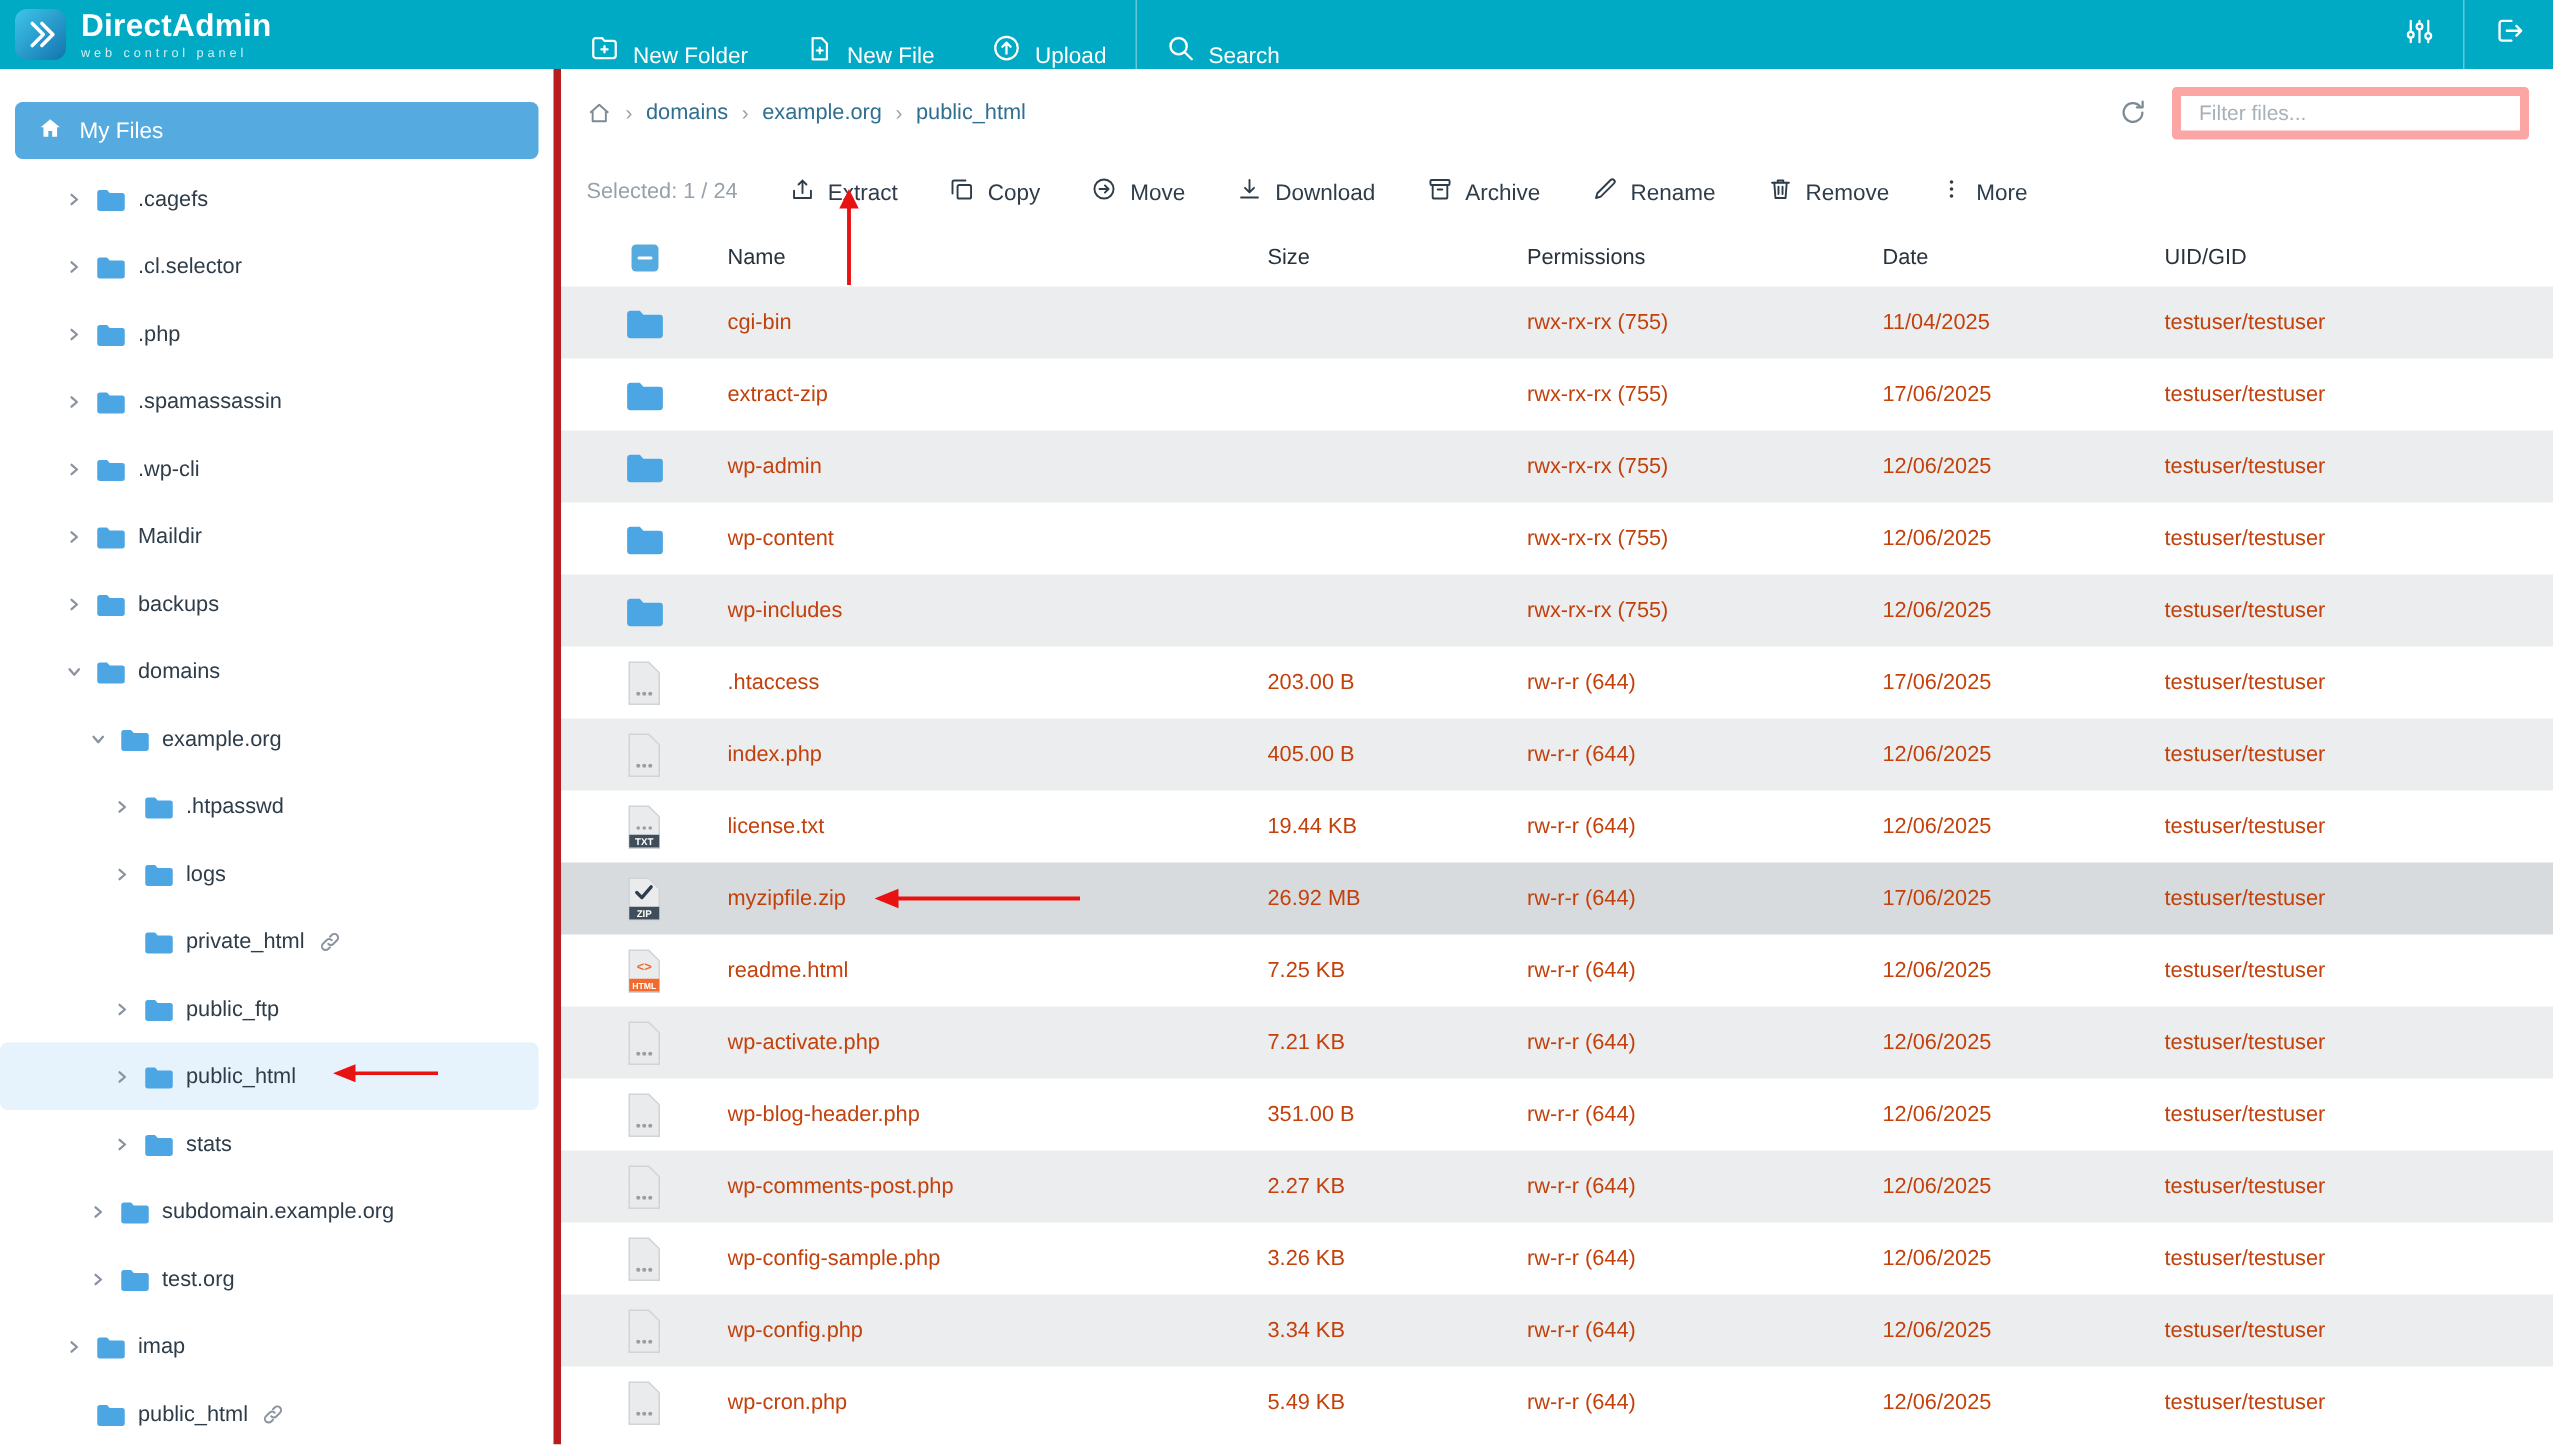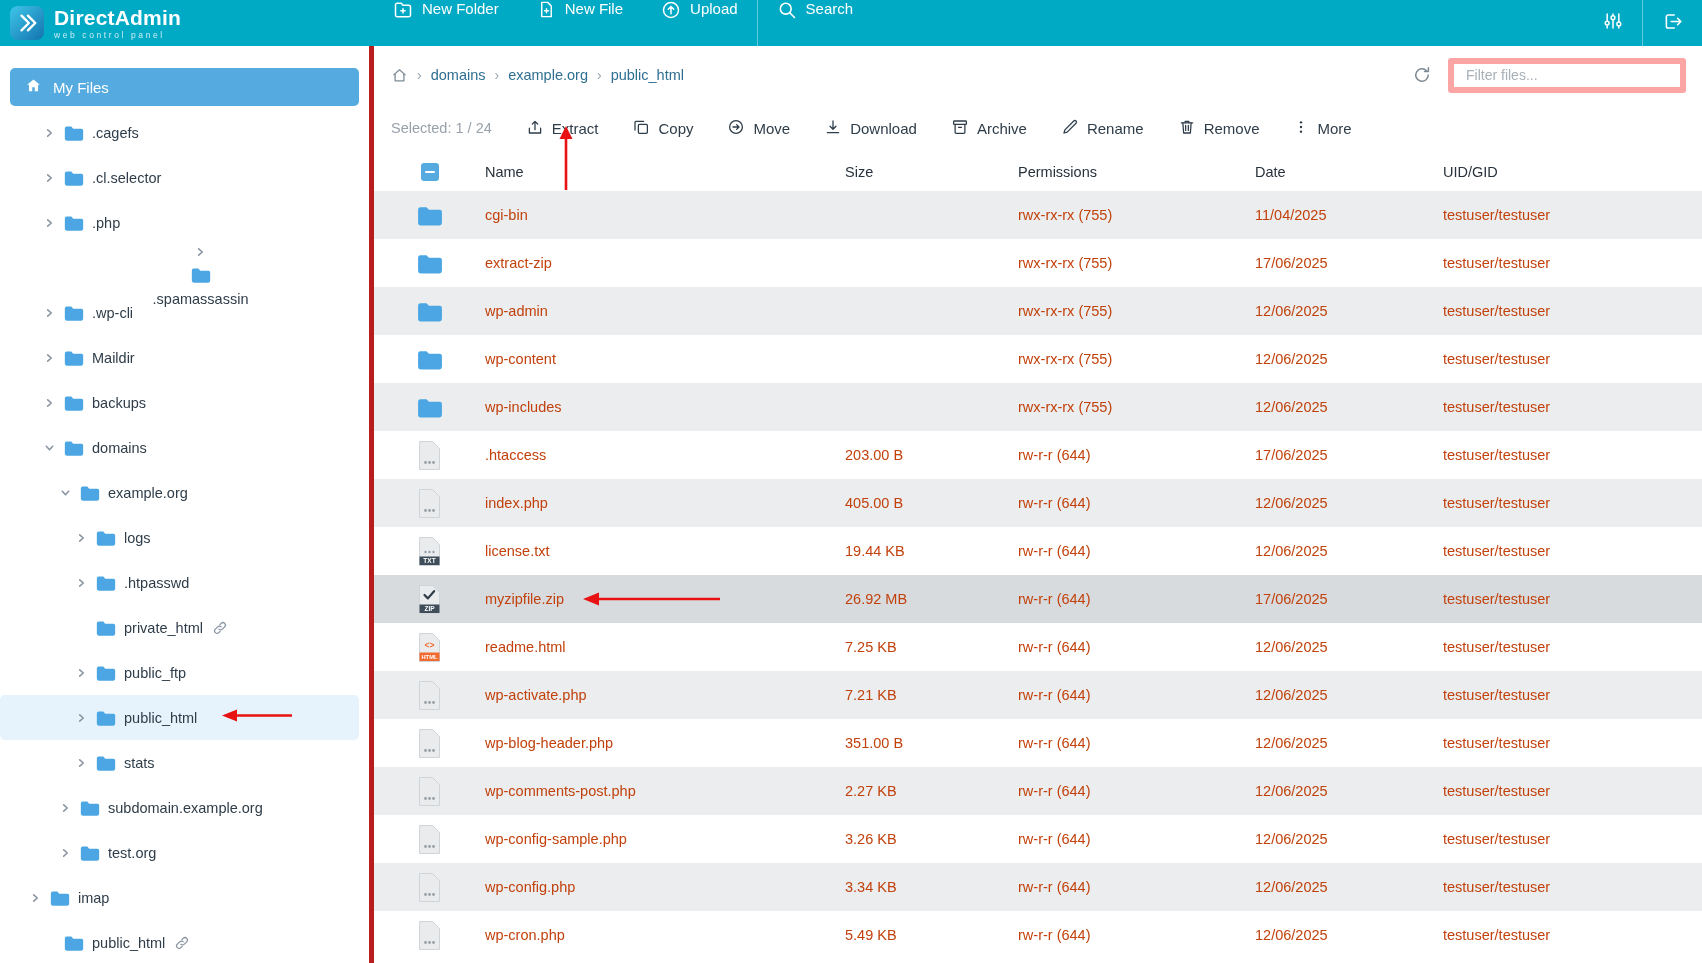--- a/index.html
+++ b/index.html
@@ -6,21 +6,21 @@
   html,body{width:1702px;height:963px;overflow:hidden}
   body{font-family:"Liberation Sans",sans-serif;background:#fff;color:#2b3844;position:relative}
 
   
   .topbar{height:46px;background:#00a9c4;display:flex;align-items:stretch;color:#fff}
   .brand{width:374px;display:flex;align-items:center;gap:10px;padding-left:10px}
   .logo{width:34px;height:34px;border-radius:8px;background:linear-gradient(135deg,#3ec6ea,#1373ae);display:flex;align-items:center;justify-content:center;flex:0 0 auto}
   .brand-text .title{font-size:21px;font-weight:bold;letter-spacing:.2px;line-height:1}
   .brand-text .subtitle{font-size:8.5px;letter-spacing:2.6px;color:#cfeef5;margin-top:2px}
   .topbar-actions{display:flex;align-items:stretch}
-  .tb-btn{display:flex;align-items:flex-start;gap:9px;color:#fff;font-size:15px;padding:0 19px;cursor:pointer}
+  .tb-btn{display:flex;align-items:flex-end;gap:9px;color:#fff;font-size:15px;padding:0 19px;cursor:pointer}
   .tb-divider{width:1px;background:rgba(255,255,255,.38)}
   .topbar-right{margin-left:auto;display:flex;align-items:stretch}
   .tb-iconbtn{display:flex;align-items:center;padding:0 19px;cursor:pointer}
 
   
   .layout{display:flex;height:917px}
   .sidebar{width:374px;background:#fff;border-right:5px solid #b91c1c;flex:0 0 auto}
   .myfiles{margin:22px 10px 2px 10px;height:38px;background:#55abdf;border-radius:5px;display:flex;align-items:center;gap:11px;padding:0 15px;color:#fff;font-size:15px;cursor:pointer}
   .tree{padding-top:2px}
   .tree-item{height:45px;display:flex;align-items:center;gap:8px;font-size:14.5px;color:#2e3d49;cursor:pointer;margin-right:10px;border-radius:5px}
@@ -169,21 +169,21 @@
               <path d="M3 1.5L7 5l-4 3.5" stroke="#8a94a0" stroke-width="1.7" fill="none" stroke-linecap="round" stroke-linejoin="round"></path>
             </svg>
           </span>
           <span class="tree-folder">
             <svg width="20" height="16" viewBox="0 0 24 19">
               <path d="M1 4a2.2 2.2 0 0 1 2.2-2.2h5.6L11 4.3h10A2 2 0 0 1 23 6.3v10.2a2.2 2.2 0 0 1-2.2 2.2H3.2A2.2 2.2 0 0 1 1 16.5z" fill="#4ba6e3"></path>
             </svg>
           </span>
           <span>.php</span>
         </div>
-        <div class="tree-item" style="padding-left: 42px; flex-direction: column;">
+        <div class="tree-item" style="padding-left: 42px;">
           <span class="chev">
             <svg width="9" height="10" viewBox="0 0 10 10">
               <path d="M3 1.5L7 5l-4 3.5" stroke="#8a94a0" stroke-width="1.7" fill="none" stroke-linecap="round" stroke-linejoin="round"></path>
             </svg>
           </span>
           <span class="tree-folder">
             <svg width="20" height="16" viewBox="0 0 24 19">
               <path d="M1 4a2.2 2.2 0 0 1 2.2-2.2h5.6L11 4.3h10A2 2 0 0 1 23 6.3v10.2a2.2 2.2 0 0 1-2.2 2.2H3.2A2.2 2.2 0 0 1 1 16.5z" fill="#4ba6e3"></path>
             </svg>
           </span>
@@ -258,34 +258,34 @@
           <span class="chev">
             <svg width="9" height="10" viewBox="0 0 10 10">
               <path d="M3 1.5L7 5l-4 3.5" stroke="#8a94a0" stroke-width="1.7" fill="none" stroke-linecap="round" stroke-linejoin="round"></path>
             </svg>
           </span>
           <span class="tree-folder">
             <svg width="20" height="16" viewBox="0 0 24 19">
               <path d="M1 4a2.2 2.2 0 0 1 2.2-2.2h5.6L11 4.3h10A2 2 0 0 1 23 6.3v10.2a2.2 2.2 0 0 1-2.2 2.2H3.2A2.2 2.2 0 0 1 1 16.5z" fill="#4ba6e3"></path>
             </svg>
           </span>
+          <span>.htpasswd</span>
+        </div>
+        <div class="tree-item" style="padding-left: 74px;">
+          <span class="chev">
+            <svg width="9" height="10" viewBox="0 0 10 10">
+              <path d="M3 1.5L7 5l-4 3.5" stroke="#8a94a0" stroke-width="1.7" fill="none" stroke-linecap="round" stroke-linejoin="round"></path>
+            </svg>
+          </span>
+          <span class="tree-folder">
+            <svg width="20" height="16" viewBox="0 0 24 19">
+              <path d="M1 4a2.2 2.2 0 0 1 2.2-2.2h5.6L11 4.3h10A2 2 0 0 1 23 6.3v10.2a2.2 2.2 0 0 1-2.2 2.2H3.2A2.2 2.2 0 0 1 1 16.5z" fill="#4ba6e3"></path>
+            </svg>
+          </span>
           <span>logs</span>
-        </div>
-        <div class="tree-item" style="padding-left: 74px;">
-          <span class="chev">
-            <svg width="9" height="10" viewBox="0 0 10 10">
-              <path d="M3 1.5L7 5l-4 3.5" stroke="#8a94a0" stroke-width="1.7" fill="none" stroke-linecap="round" stroke-linejoin="round"></path>
-            </svg>
-          </span>
-          <span class="tree-folder">
-            <svg width="20" height="16" viewBox="0 0 24 19">
-              <path d="M1 4a2.2 2.2 0 0 1 2.2-2.2h5.6L11 4.3h10A2 2 0 0 1 23 6.3v10.2a2.2 2.2 0 0 1-2.2 2.2H3.2A2.2 2.2 0 0 1 1 16.5z" fill="#4ba6e3"></path>
-            </svg>
-          </span>
-          <span>.htpasswd</span>
         </div>
         <div class="tree-item" style="padding-left: 74px;">
           <span class="chev"></span>
           <span class="tree-folder">
             <svg width="20" height="16" viewBox="0 0 24 19">
               <path d="M1 4a2.2 2.2 0 0 1 2.2-2.2h5.6L11 4.3h10A2 2 0 0 1 23 6.3v10.2a2.2 2.2 0 0 1-2.2 2.2H3.2A2.2 2.2 0 0 1 1 16.5z" fill="#4ba6e3"></path>
             </svg>
           </span>
           <span>private_html</span>
           <span class="link-ic">
@@ -353,21 +353,21 @@
               <path d="M3 1.5L7 5l-4 3.5" stroke="#8a94a0" stroke-width="1.7" fill="none" stroke-linecap="round" stroke-linejoin="round"></path>
             </svg>
           </span>
           <span class="tree-folder">
             <svg width="20" height="16" viewBox="0 0 24 19">
               <path d="M1 4a2.2 2.2 0 0 1 2.2-2.2h5.6L11 4.3h10A2 2 0 0 1 23 6.3v10.2a2.2 2.2 0 0 1-2.2 2.2H3.2A2.2 2.2 0 0 1 1 16.5z" fill="#4ba6e3"></path>
             </svg>
           </span>
           <span>test.org</span>
         </div>
-        <div class="tree-item" style="padding-left: 28px;">
+        <div class="tree-item" style="padding-left: 42px;">
           <span class="chev">
             <svg width="9" height="10" viewBox="0 0 10 10">
               <path d="M3 1.5L7 5l-4 3.5" stroke="#8a94a0" stroke-width="1.7" fill="none" stroke-linecap="round" stroke-linejoin="round"></path>
             </svg>
           </span>
           <span class="tree-folder">
             <svg width="20" height="16" viewBox="0 0 24 19">
               <path d="M1 4a2.2 2.2 0 0 1 2.2-2.2h5.6L11 4.3h10A2 2 0 0 1 23 6.3v10.2a2.2 2.2 0 0 1-2.2 2.2H3.2A2.2 2.2 0 0 1 1 16.5z" fill="#4ba6e3"></path>
             </svg>
           </span>

